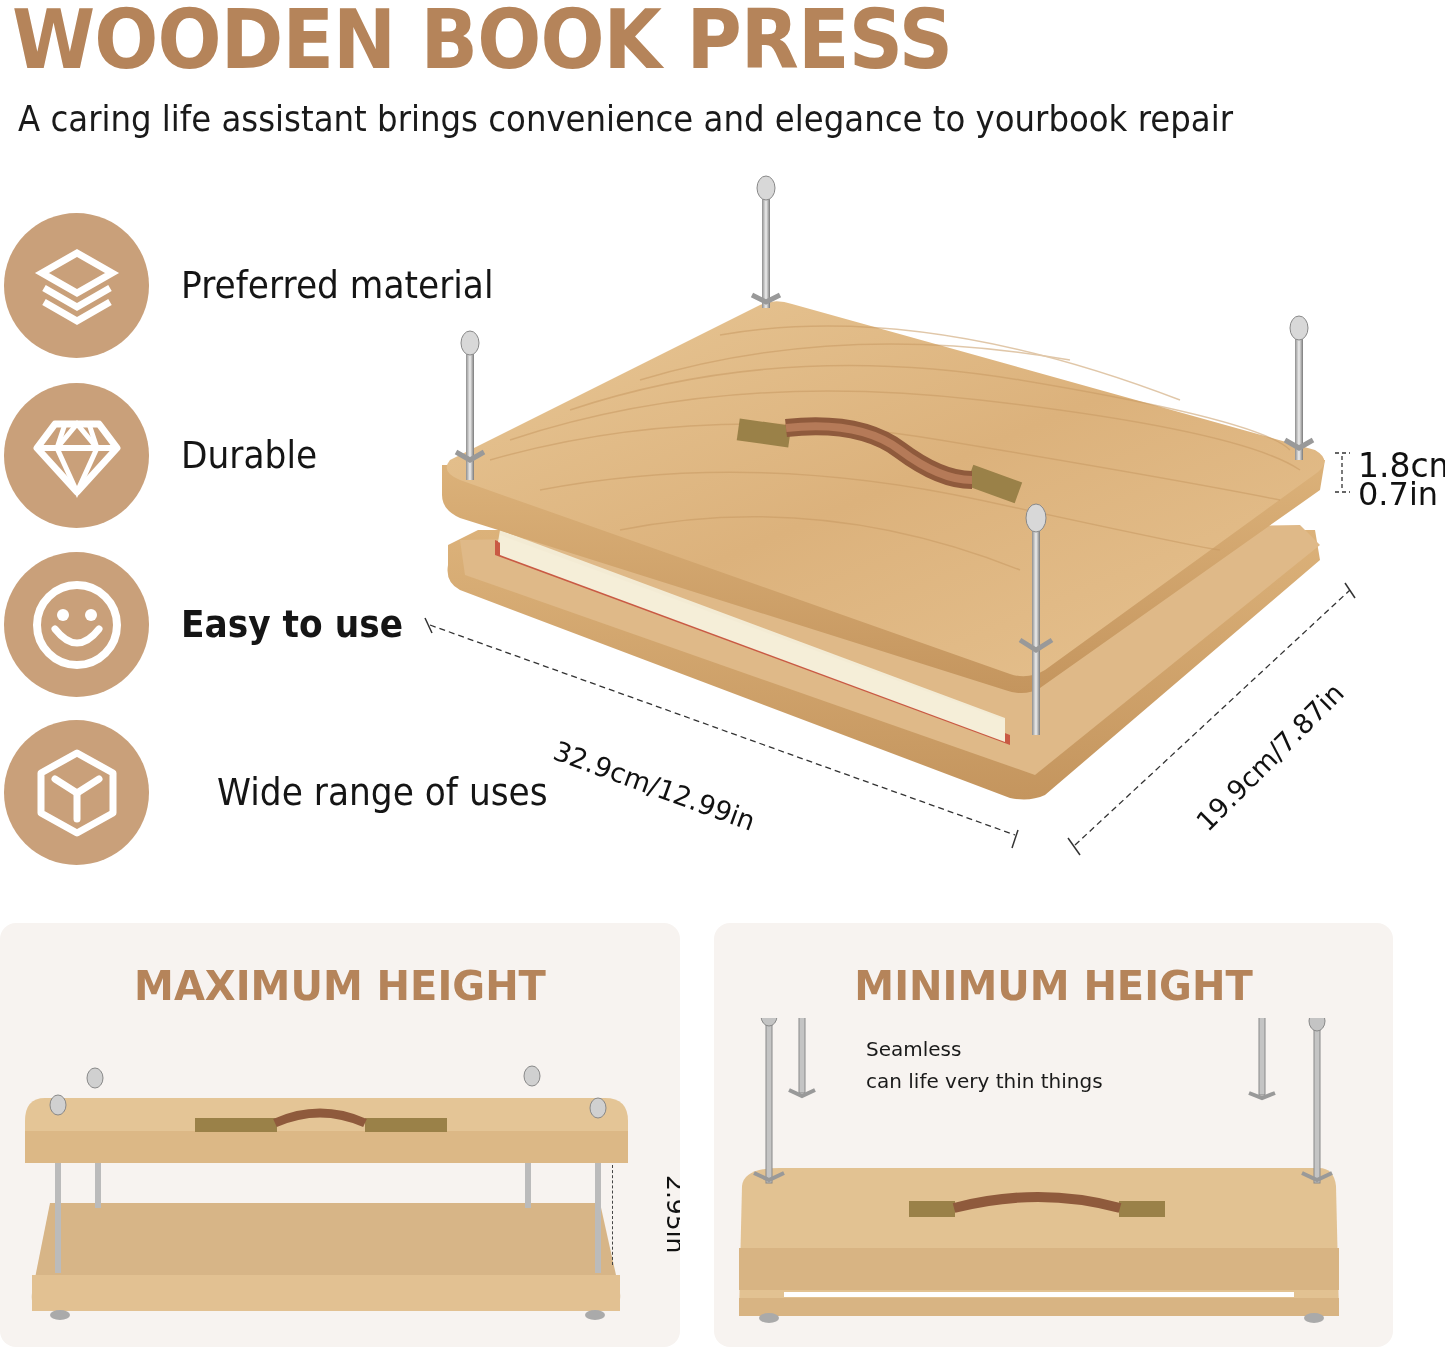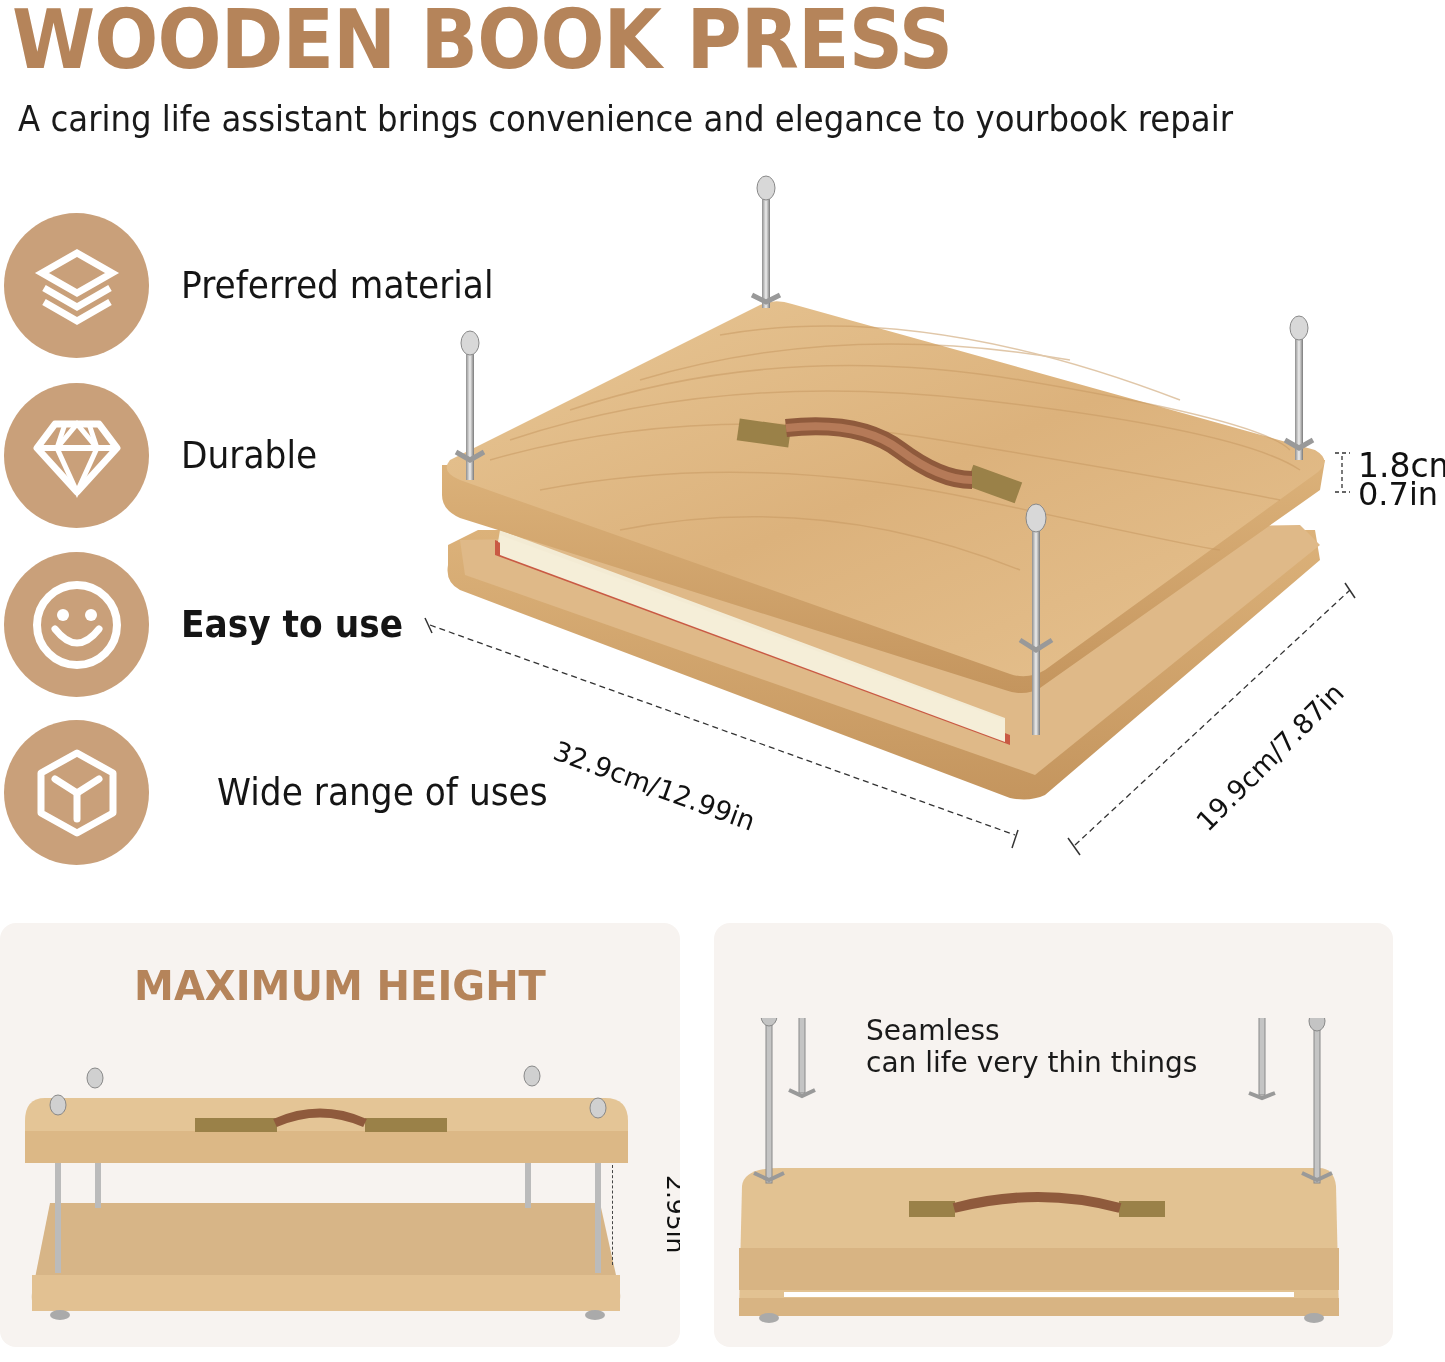--- a/index.html
+++ b/index.html
@@ -33,21 +33,21 @@
   .dim-label { position: absolute; font-size: 27px; color: #111; white-space: nowrap; }
 
   .card {
     position: absolute; top: 923px; height: 424px;
     background: #f7f3f0; border-radius: 16px; overflow: hidden;
   }
   .card-title {
     position: absolute; top: 40px; width: 100%; text-align: center;
     font-weight: bold; font-size: 40px; color: #b5845a; letter-spacing: 0px;
   }
-  .card-sub { position: absolute; font-size: 28px; color: #1a1a1a; line-height: 32px; }
+  .card-sub { position: absolute; font-size: 20px; color: #1a1a1a; line-height: 32px; margin-top: 18px; }
 </style>
 </head>
 <body>
 
 <div class="title">WOODEN BOOK PRESS</div>
 <div class="subtitle">A caring life assistant brings convenience and elegance to yourbook repair</div>
 
 <div class="feature" style="top:213px;">
   <div class="circle">
     <svg width="90" height="90" viewBox="0 0 90 90">
@@ -193,20 +193,21 @@
         <ellipse cx="75" cy="35" rx="8" ry="10"></ellipse>
       <ellipse cx="512" cy="33" rx="8" ry="10"></ellipse>
         <ellipse cx="578" cy="65" rx="8" ry="10"></ellipse>
     </g>
   </svg>
   <div style="position:absolute; left:612px; top:1165px; top:242px; height:100px; border-left:1.5px dashed #444;"></div>
   <div class="dim-label" style="left:690px; top:252px; transform: rotate(90deg); transform-origin:left top; font-size:25px;">2.95in</div>
 </div>
 
 <div class="card" style="left:714px; width:679px;">
+  <div class="card-title">MINIMUM HEIGHT</div>
   <div class="card-sub" style="left:152px; top:92px;">Seamless</div>
   <div class="card-sub" style="left:152px; top:124px;">can life very thin things</div>
   <svg style="position:absolute; left:20px; top:95px;" width="640" height="335" viewBox="0 0 640 335">
 
     <path d="M45 150 L585 150 Q600 150 602 168 L605 295 L5 295 L8 168 Q10 150 45 150 Z" fill="#e2c292"></path>
     <rect x="5" y="230" width="600" height="42" fill="#d8b483"></rect>
     <rect x="50" y="274" width="510" height="5" fill="#ffffff"></rect>
     <rect x="5" y="280" width="600" height="18" fill="#d8b483"></rect>
     <ellipse cx="35" cy="300" rx="10" ry="5" fill="#aaa"></ellipse>
     <ellipse cx="580" cy="300" rx="10" ry="5" fill="#aaa"></ellipse>

